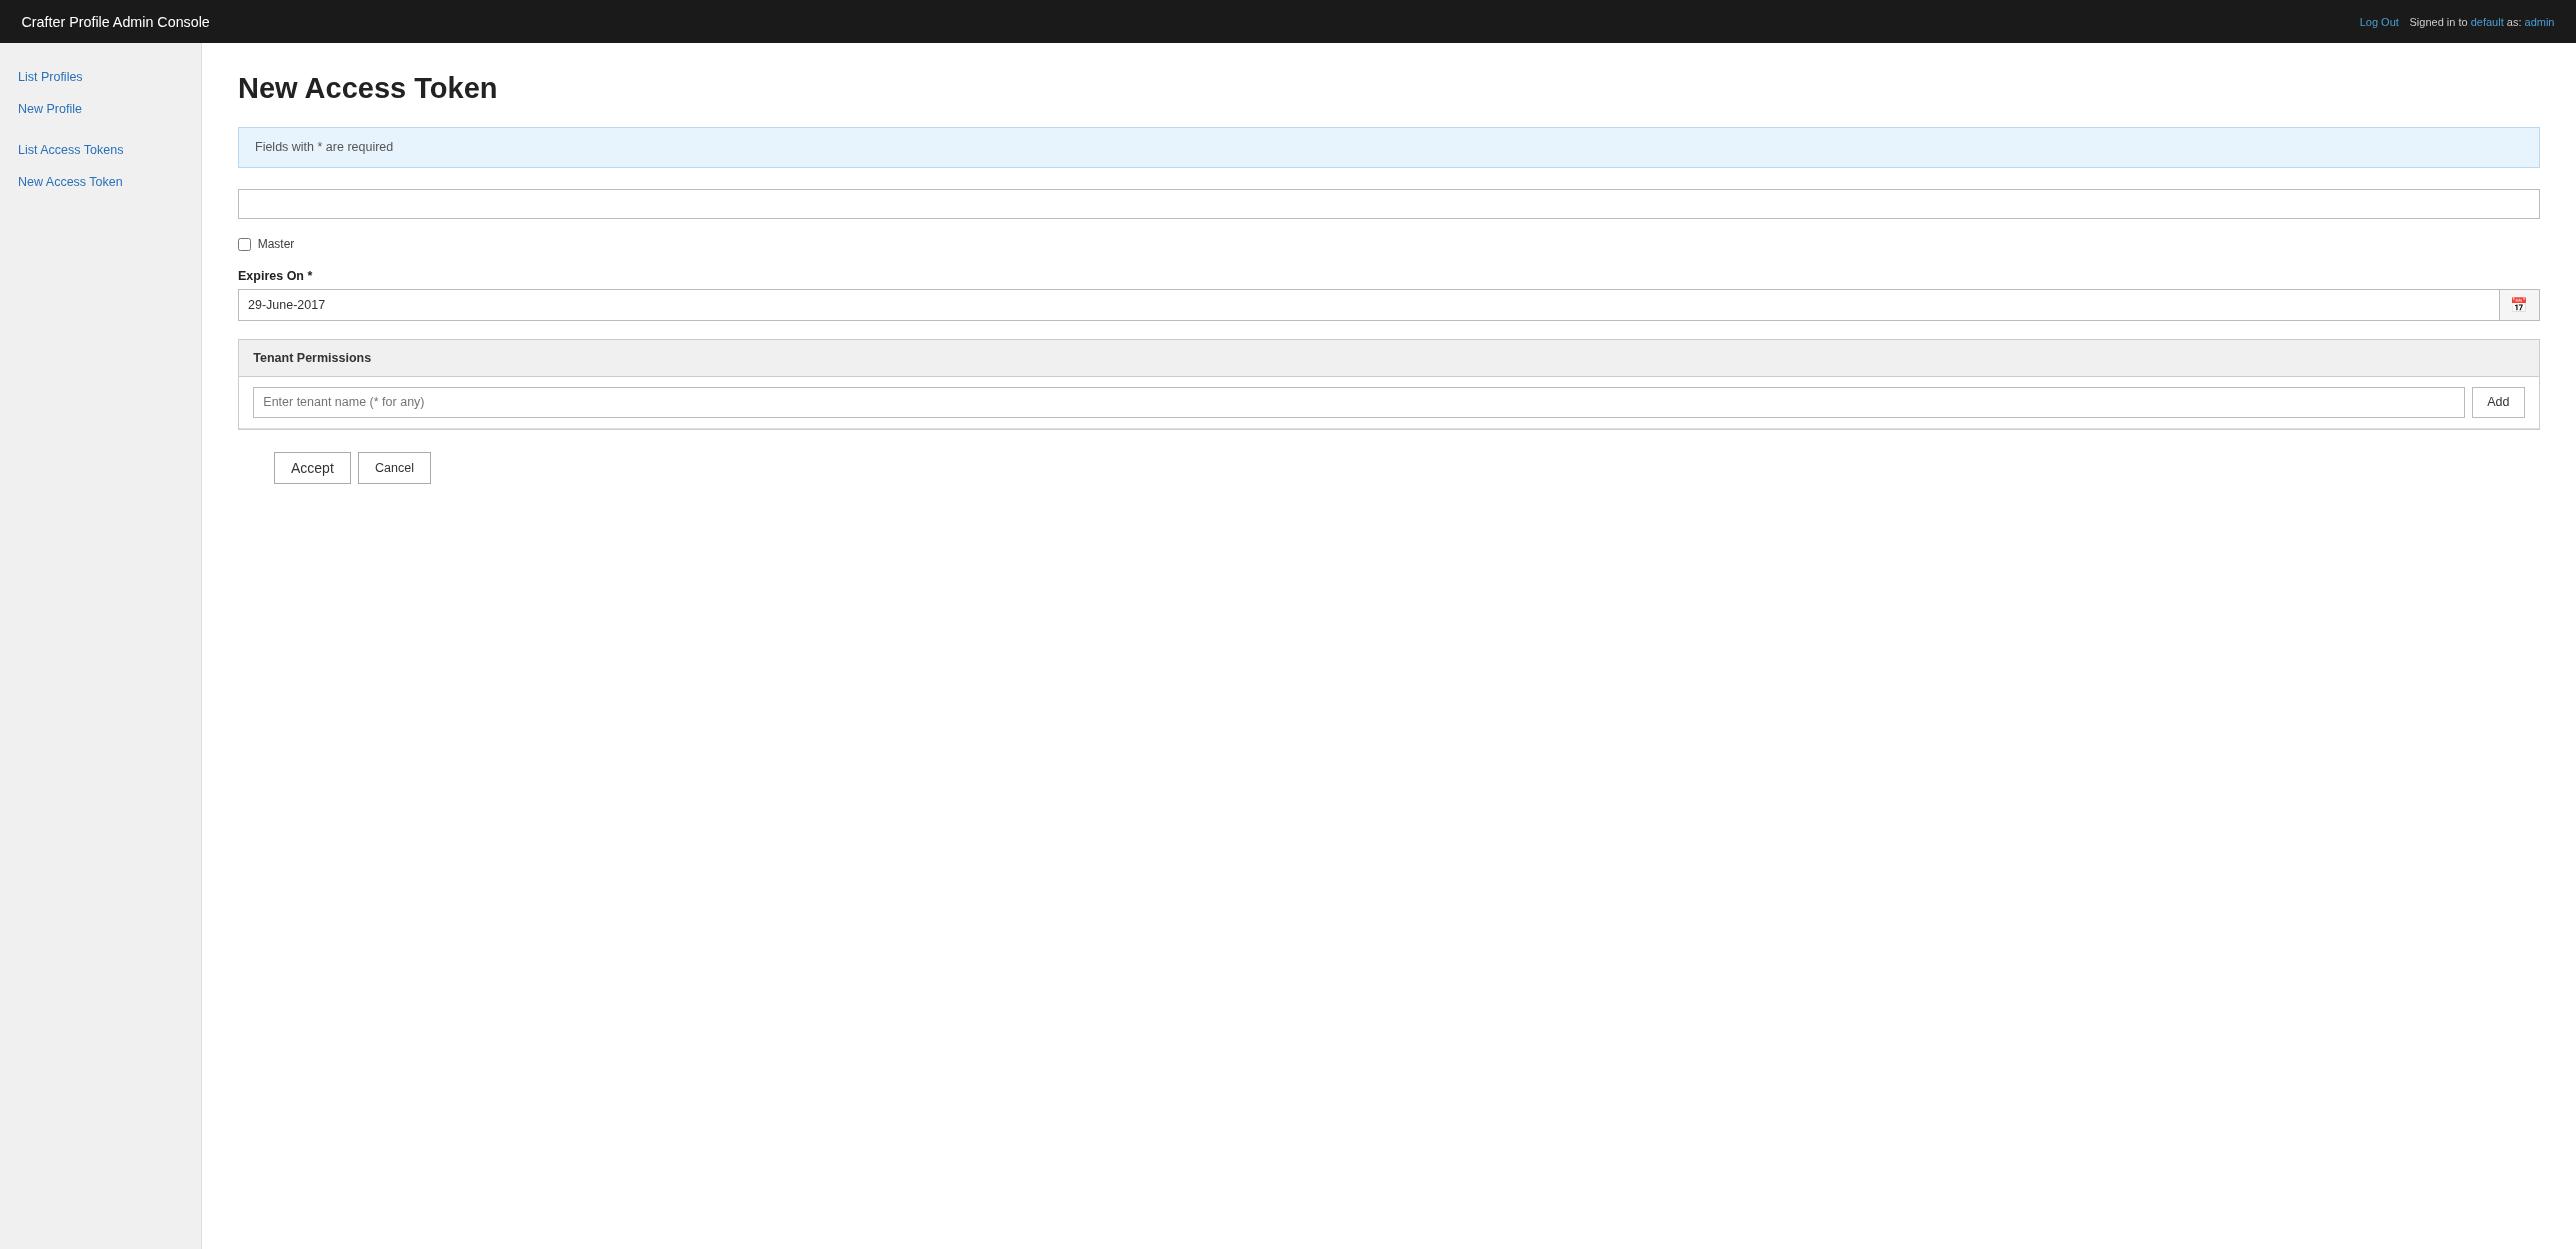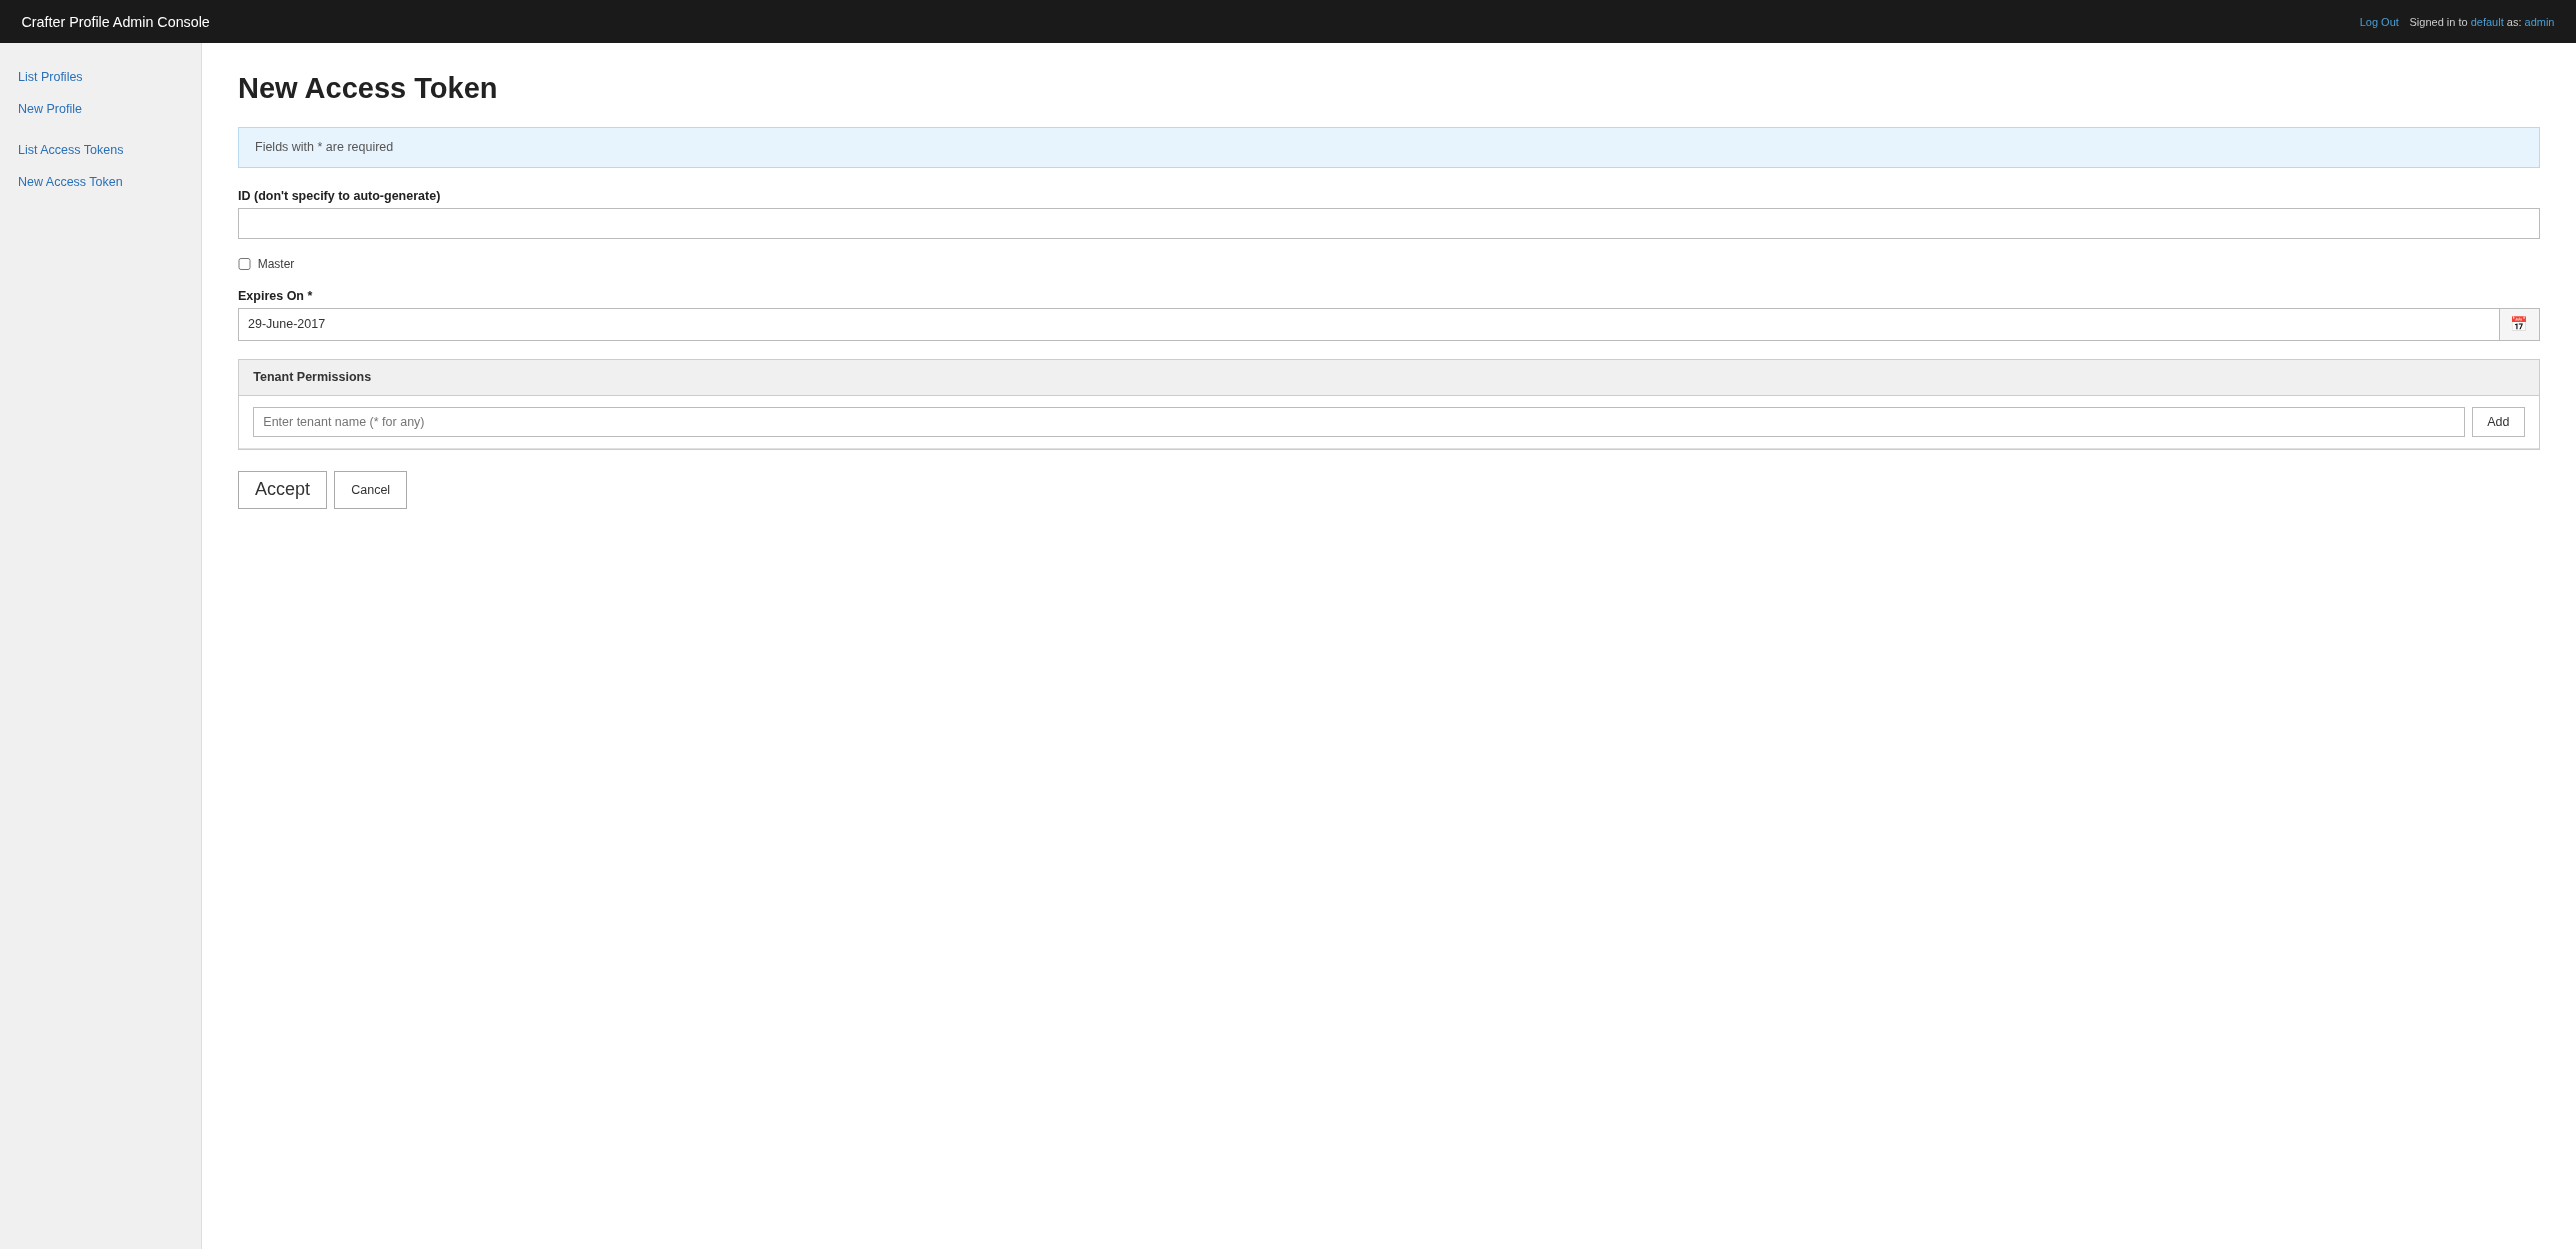--- a/index.html
+++ b/index.html
@@ -206,22 +206,23 @@
     .form-actions {
       display: flex;
       gap: 7.2px;
       margin-top: 7.2px;
     }
     .btn-accept {
       padding: 7.2px 16px;
       background: #fff;
       border: 0.9px solid #aaa;
       cursor: pointer;
-      font-size: 18px;
-      color: #333;
+      font-size: 14px;
+      color: #333;
+      margin-left: 36px;
     }
     .btn-cancel {
       padding: 7.2px 16px;
       background: #fff;
       border: 0.9px solid #aaa;
       cursor: pointer;
       font-size: 12.5px;
       color: #333;
     }
   </style>
@@ -256,21 +257,20 @@
 
   <main class="main">
 
     <h1 class="page-title">New Access Token</h1>
 
     <div class="info-box">
       <span>Fields with * are required</span>
     </div>
 
     <div class="form-group">
-      <label class="form-label">ID (don't specify to auto-generate)</label>
       <input type="text" class="form-input" style="">
     </div>
 
 
     <div class="checkbox-group">
       <input type="checkbox" id="master-checkbox" style="">
       <label class="checkbox-label" for="master-checkbox">Master</label>
     </div>
 
     <div class="date-group">

